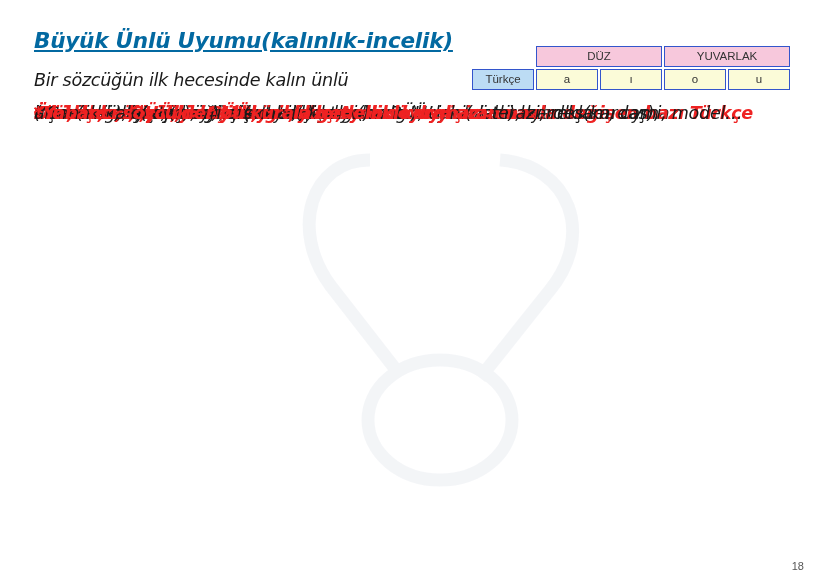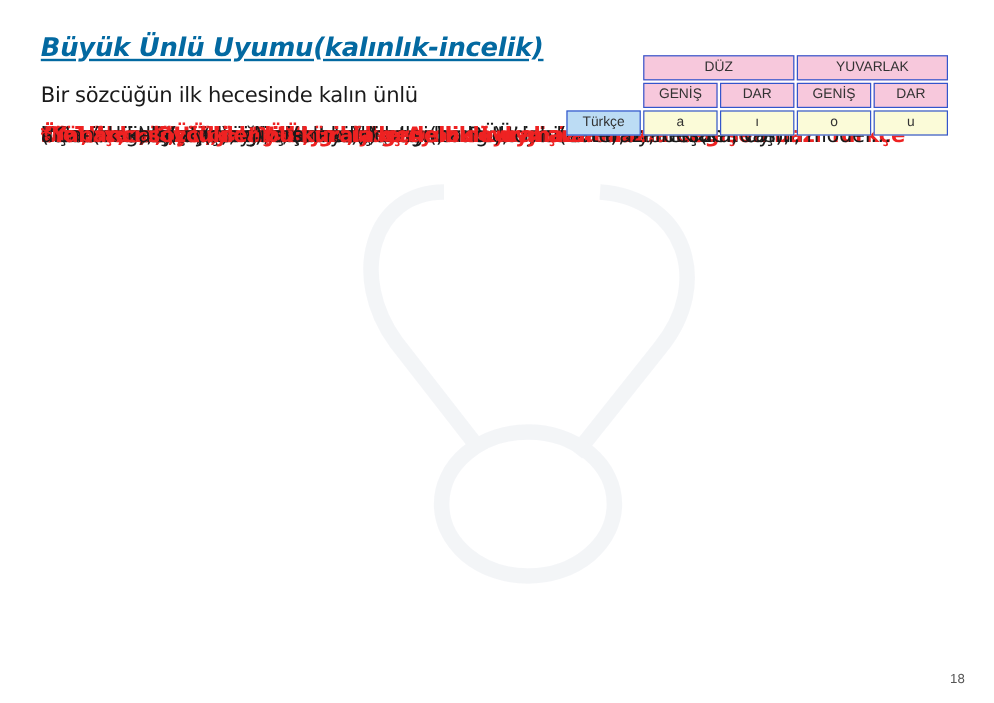--- a/index.html
+++ b/index.html
@@ -47,20 +47,21 @@
     color: #0369a1;
     letter-spacing: -0.2px;
     line-height: 30px;
     margin: 0 0 8px 0;
     white-space: nowrap;
     text-decoration: underline;
   }
 
   .line {
     font-family: "DejaVu Sans", sans-serif;
+    font-style: italic;
     font-size: 17.6px;
     color: #1a1a1a;
     line-height: 33px;
     height: 33px;
     white-space: nowrap;
     letter-spacing: -0.3px;
   }
   .seg-red {
     color: #ee2222;
     font-weight: bold;
@@ -140,27 +141,20 @@
 
   <div id="vowel-table">
     <table class="vt">
       <tbody>
           <tr>
         <td class="corner"></td>
         <td class="hdr" colspan="2">DÜZ</td>
         <td class="hdr" colspan="2">YUVARLAK</td>
       </tr>
       <tr>
-        <td class="corner"></td>
-        <td class="hdr w-genis">GENİŞ</td>
-        <td class="hdr w-dar">DAR</td>
-        <td class="hdr w-genis">GENİŞ</td>
-        <td class="hdr w-dar">DAR</td>
-      </tr>
-      <tr>
         <td class="rowlab">Türkçe</td>
         <td class="cell">a</td>
         <td class="cell">ı</td>
         <td class="cell">o</td>
         <td class="cell">u</td>
       </tr>
     </tbody>
       </table>
   </div>
 

